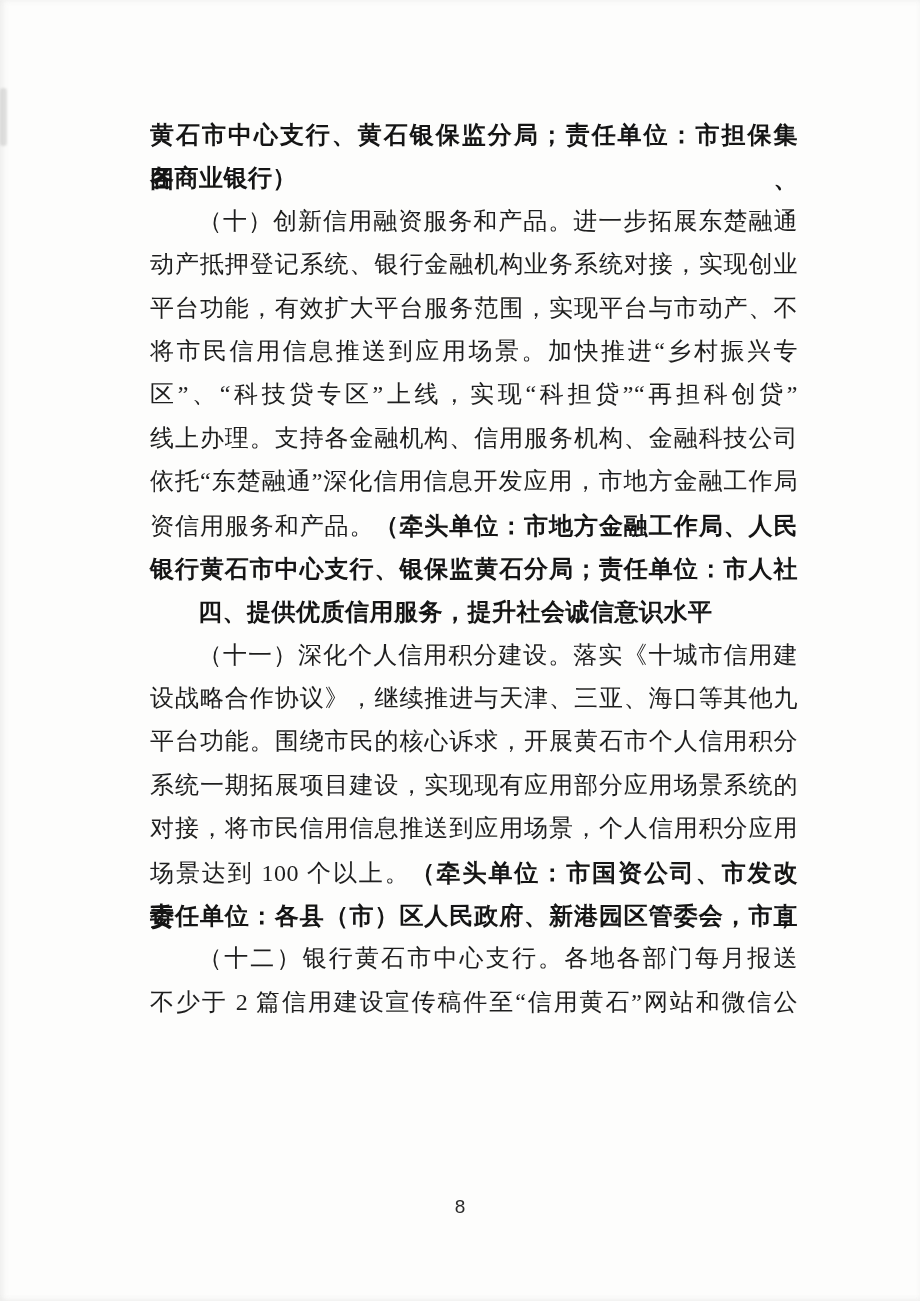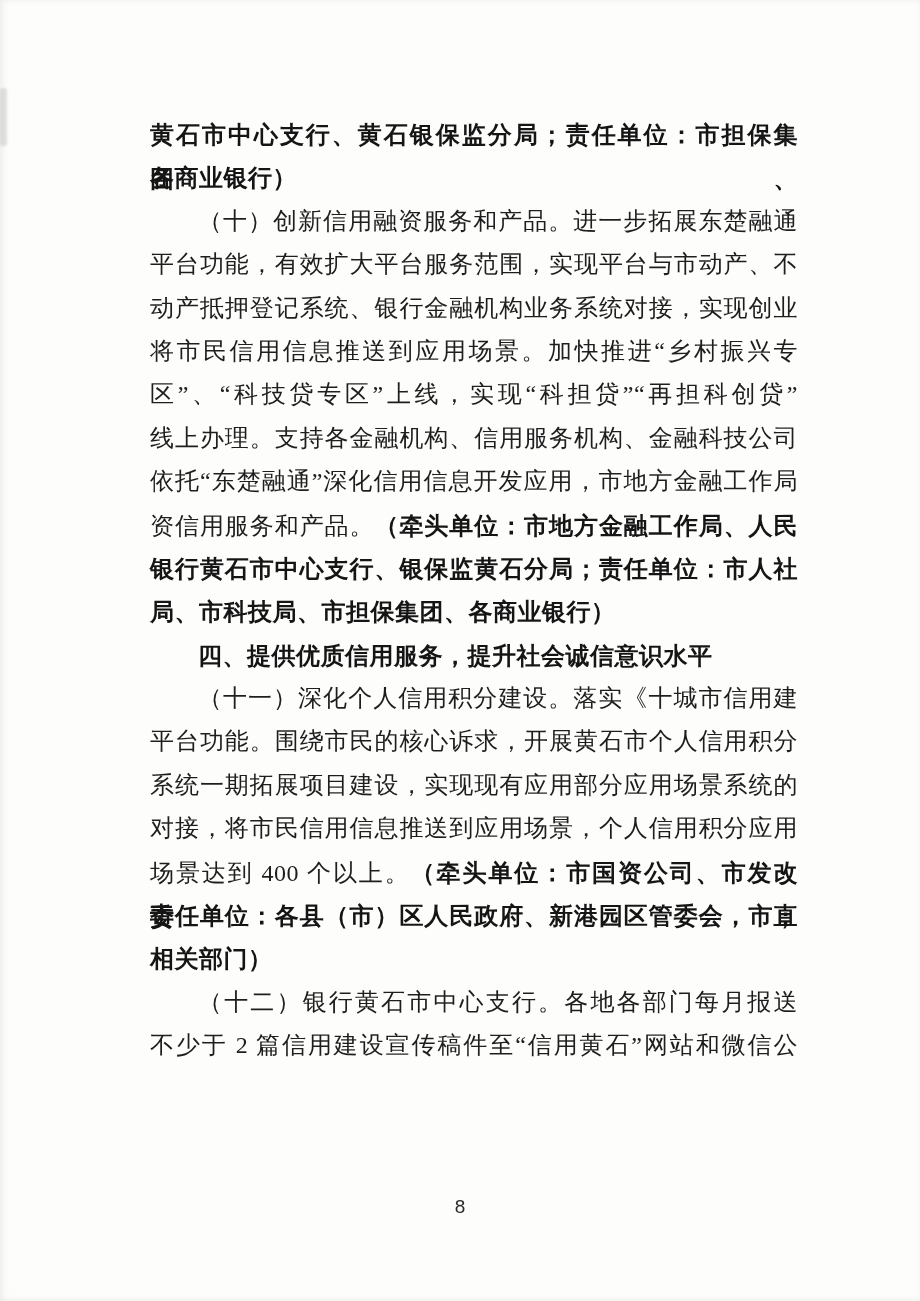--- a/index.html
+++ b/index.html
@@ -76,36 +76,35 @@
 </style>
 </head>
 <body>
 
 <div class="page">
   <div class="scan-smudge"></div>
   <div class="textblock" id="body-lines">
       <div class="line fill"><span class="seg-bold">黄石市中心支行、黄石银保监分局；责任单位：市担保集团、</span></div>
       <div class="line"><span class="seg-bold">各商业银行）</span></div>
       <div class="line fill indent"><span class="seg-regular">（十）创新信用融资服务和产品。进一步拓展东楚融通</span></div>
+      <div class="line fill"><span class="seg-regular">动产抵押登记系统、银行金融机构业务系统对接，实现创业</span></div>
       <div class="line fill"><span class="seg-regular">平台功能，有效扩大平台服务范围，实现平台与市动产、不</span></div>
-      <div class="line fill"><span class="seg-regular">动产抵押登记系统、银行金融机构业务系统对接，实现创业</span></div>
       <div class="line fill"><span class="seg-regular">将市民信用信息推送到应用场景。加快推进“乡村振兴专</span></div>
       <div class="line fill"><span class="seg-regular">区”、“科技贷专区”上线，实现“科担贷”“再担科创贷”</span></div>
       <div class="line fill"><span class="seg-regular">线上办理。支持各金融机构、信用服务机构、金融科技公司</span></div>
       <div class="line fill"><span class="seg-regular">依托“东楚融通”深化信用信息开发应用，市地方金融工作局</span></div>
       <div class="line fill"><span class="seg-regular">资信用服务和产品。</span><span class="seg-bold">（牵头单位：市地方金融工作局、人民</span></div>
       <div class="line fill"><span class="seg-bold">银行黄石市中心支行、银保监黄石分局；责任单位：市人社</span></div>
-      <div class="line"><span class="seg-bold">局、市科技局、市担保集团、各商业银行）</span></div>
       <div class="line indent"><span class="seg-bold">四、提供优质信用服务，提升社会诚信意识水平</span></div>
       <div class="line fill indent"><span class="seg-regular">（十一）深化个人信用积分建设。落实《十城市信用建</span></div>
+      <div class="line fill"><span class="seg-regular">设战略合作协议》，继续推进与天津、三亚、海口等其他九</span></div>
       <div class="line fill"><span class="seg-regular">平台功能。围绕市民的核心诉求，开展黄石市个人信用积分</span></div>
       <div class="line fill"><span class="seg-regular">系统一期拓展项目建设，实现现有应用部分应用场景系统的</span></div>
       <div class="line fill"><span class="seg-regular">对接，将市民信用信息推送到应用场景，个人信用积分应用</span></div>
-      <div class="line fill"><span class="seg-regular">场景达到 400 个以上。</span><span class="seg-bold">（牵头单位：市国资公司、市发改委；</span></div>
+      <div class="line fill"><span class="seg-regular">场景达到 100 个以上。</span><span class="seg-bold">（牵头单位：市国资公司、市发改委；</span></div>
       <div class="line fill"><span class="seg-bold">责任单位：各县（市）区人民政府、新港园区管委会，市直</span></div>
-      <div class="line"><span class="seg-bold">相关部门）</span></div>
       <div class="line fill indent"><span class="seg-regular">（十二）银行黄石市中心支行。各地各部门每月报送</span></div>
       <div class="line fill"><span class="seg-regular">不少于 2 篇信用建设宣传稿件至“信用黄石”网站和微信公</span></div>
     </div>
   <div class="pagenum-row">
     <span>8</span>
   </div>
 </div>
 
 </body></html>

